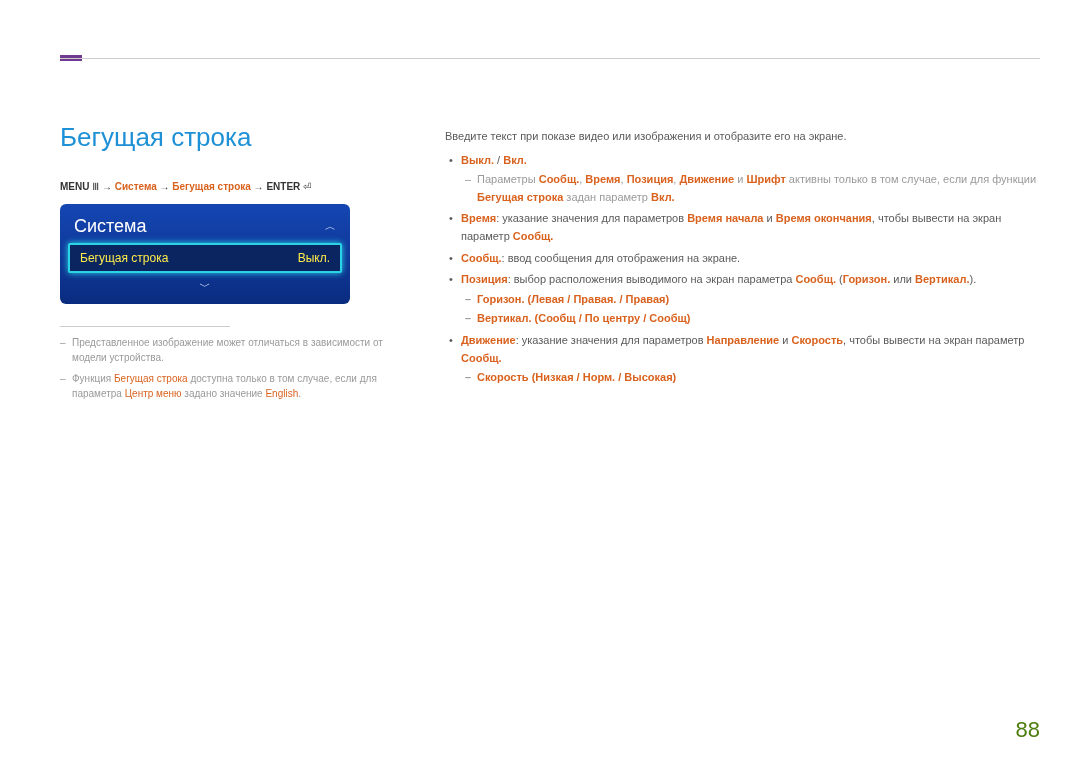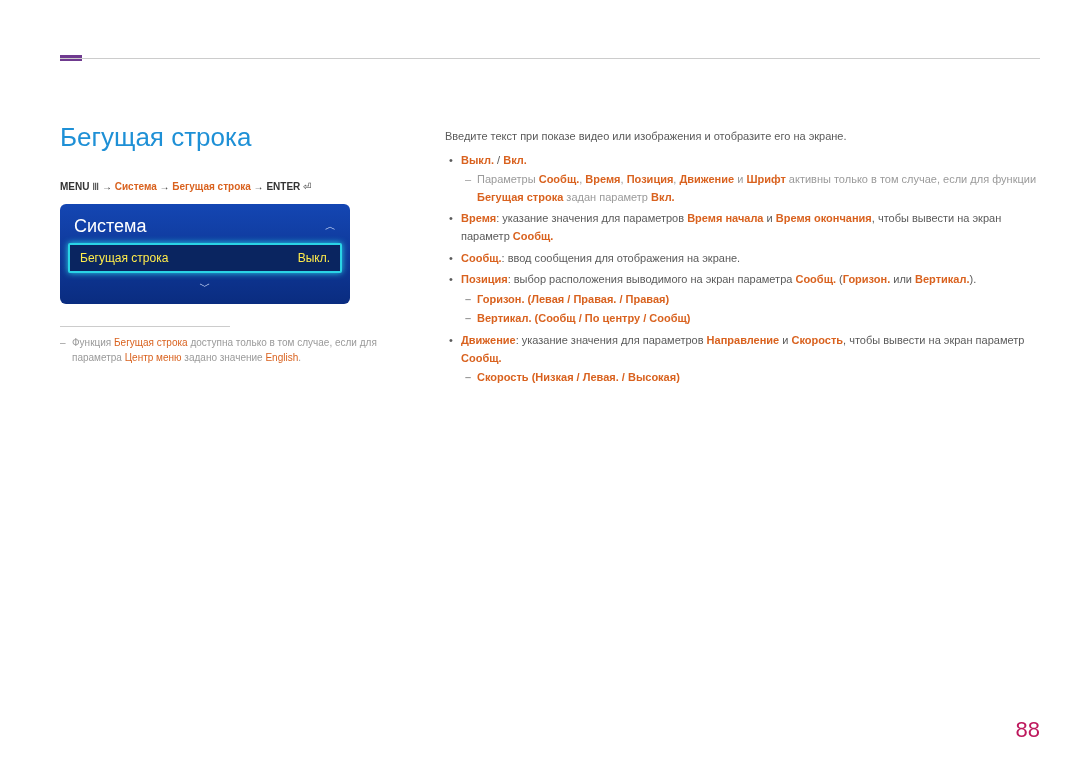--- a/index.html
+++ b/index.html
@@ -131,21 +131,21 @@
   }
   ul.sub > li.orange { color: #d9621f; }
   ul.sub > li.orange::before { color: #9a9a9a; }
   .orange { color: #d9621f; font-weight: bold; }
   .orange-n { color: #d9621f; }
   .pagenum {
     position: absolute;
     bottom: 20px;
     right: 40px;
     font-size: 22px;
-    color: #be185d;
+    color: #4d7c0f;
     font-weight: 300;
   }
 </style>
 </head>
 <body>
 
 <div class="top-purple"></div>
 <div class="top-rule"></div>
 
 <div class="page">
@@ -172,20 +172,23 @@
       <div class="osd-row">
         <span>Бегущая строка</span>
         <span>Выкл.</span>
       </div>
       <div class="osd-down">﹀</div>
     </div>
 
     <div class="left-rule"></div>
 
     <div class="note">
+      <span>Представленное изображение может отличаться в зависимости от модели устройства.</span>
+    </div>
+    <div class="note">
       <span>Функция </span><span class="orange-n">Бегущая строка</span><span> доступна только в том случае, если для параметра </span><span class="orange-n">Центр меню</span><span> задано значение </span><span class="orange-n">English</span><span>.</span>
     </div>
   </div>
 
   <div class="right">
     <div class="intro">Введите текст при показе видео или изображения и отобразите его на экране.</div>
     <ul class="main">
       <li>
         <span class="orange">Выкл.</span><span> / </span><span class="orange">Вкл.</span>
         <ul class="sub">
@@ -208,21 +211,21 @@
           </li>
           <li class="orange">
             <span>Вертикал.</span><span> (</span><span>Сообщ</span><span> / </span><span>По центру</span><span> / </span><span>Сообщ</span><span>)</span>
           </li>
         </ul>
       </li>
       <li>
         <span class="orange">Движение</span><span>: указание значения для параметров </span><span class="orange">Направление</span><span> и </span><span class="orange">Скорость</span><span>, чтобы вывести на экран параметр </span><span class="orange">Сообщ.</span>
         <ul class="sub">
           <li class="orange">
-            <span>Скорость</span><span> (</span><span>Низкая</span><span> / </span><span>Левая.</span><span> / </span><span>Высокая</span><span>)</span>
+            <span>Скорость</span><span> (</span><span>Низкая</span><span> / </span><span>Норм.</span><span> / </span><span>Высокая</span><span>)</span>
           </li>
         </ul>
       </li>
     </ul>
   </div>
 </div>
 
 <div class="pagenum">88</div>
 
 </body></html>

